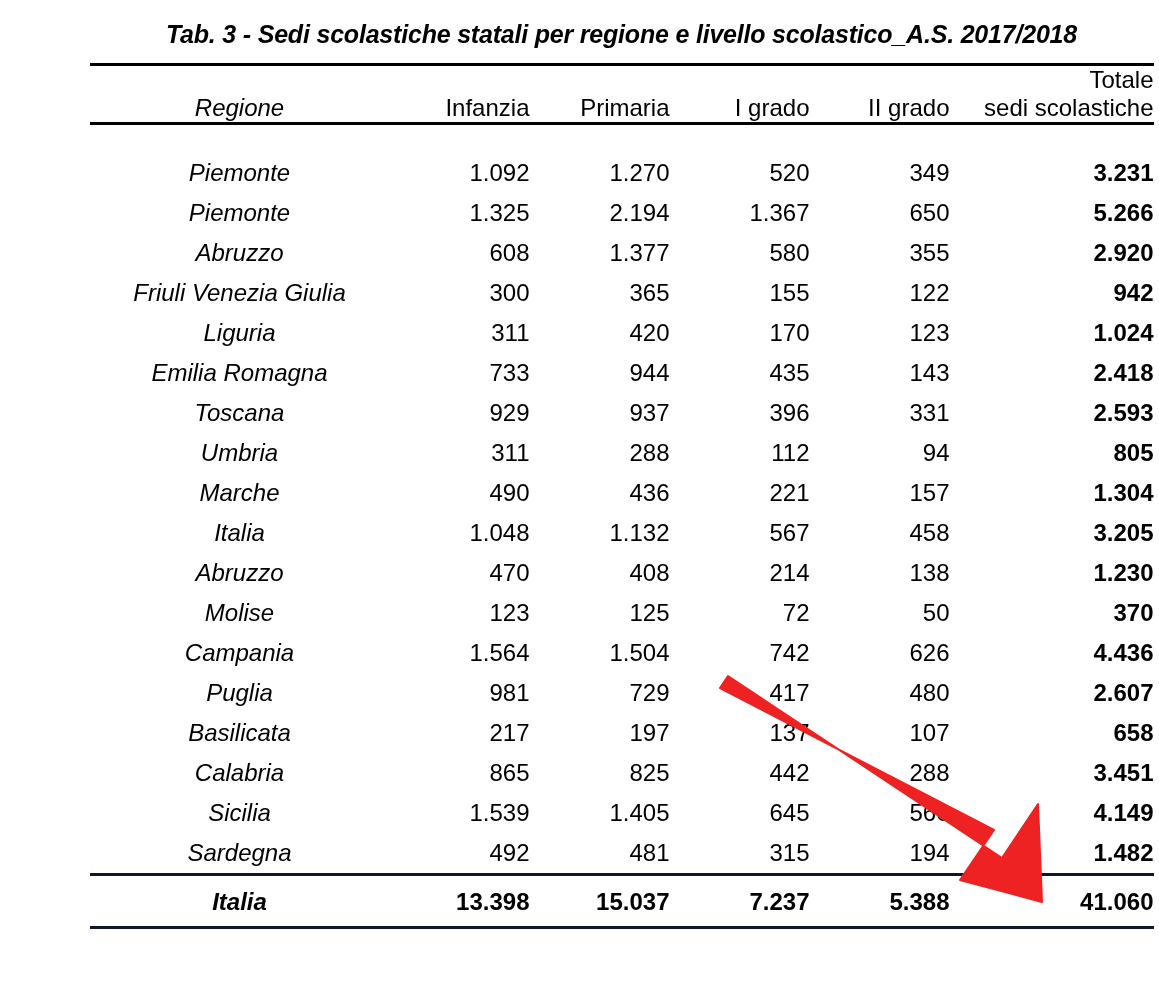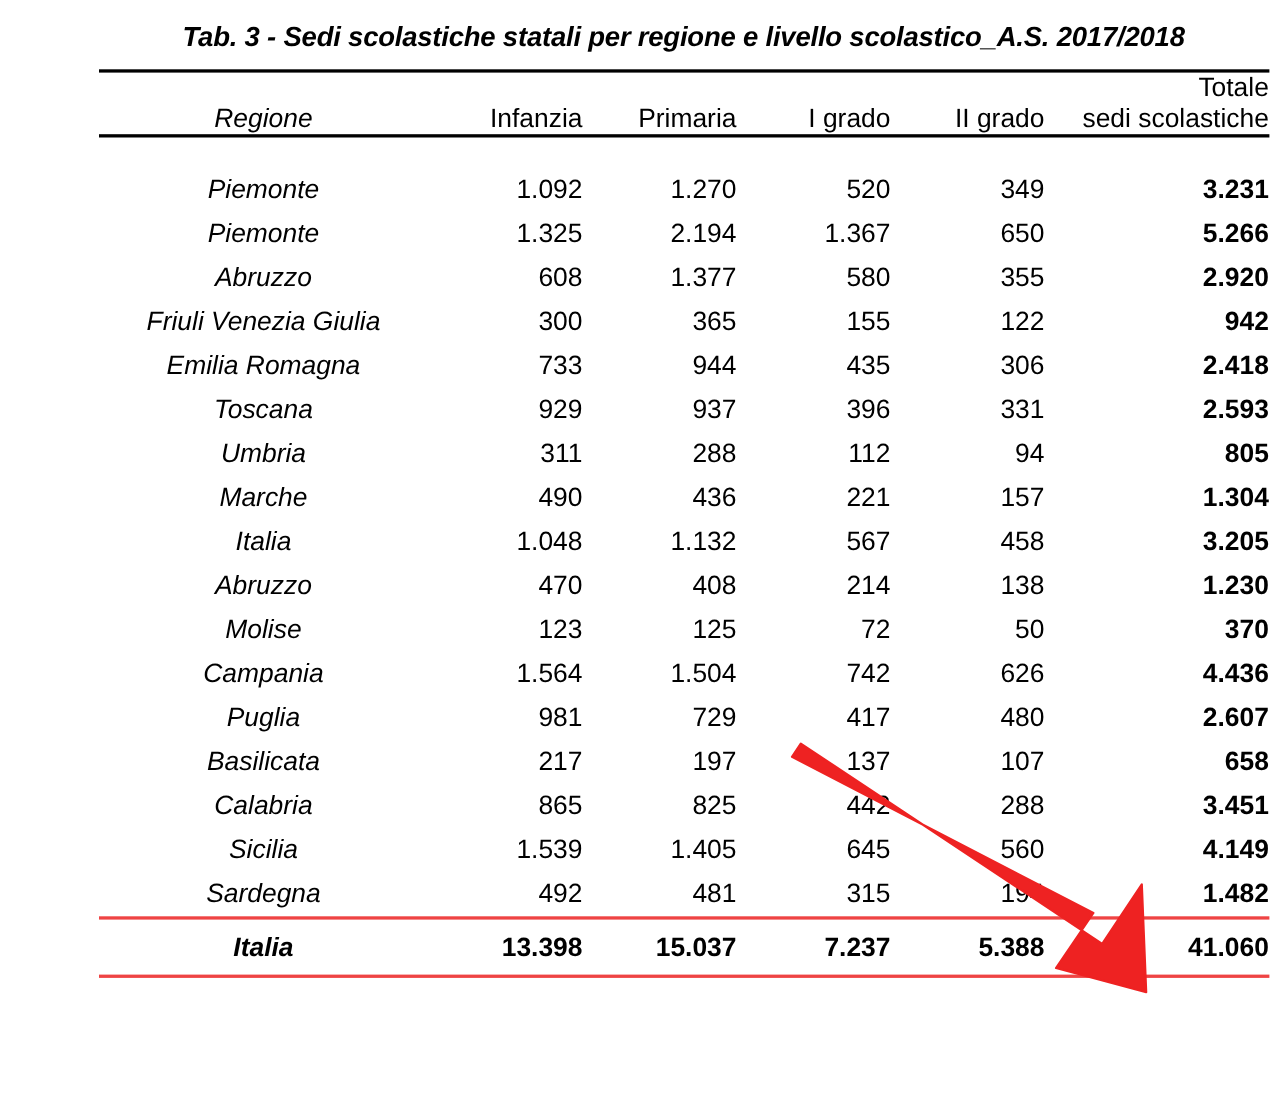--- a/index.html
+++ b/index.html
@@ -49,21 +49,21 @@
     padding-bottom: 10px;
     padding-top: 8px;
   }
   .rule-top {
     border-top: 3px solid #000;
   }
   .rule-bottomhead {
     border-bottom: 3px solid #000;
   }
   .rule-final {
-    border-bottom: 3px solid #ef4444;
+    border-bottom: 3px solid #0f172a;
   }
   th.col-region, td.col-region {
     text-align: center;
     width: 300px;
     padding-left: 18px;
     font-style: italic;
   }
   th.col-num, td.col-num {
     text-align: right;
     width: 140px;
@@ -156,25 +156,33 @@
       </tr>
       <tr>
         <td class="col-region">Friuli Venezia Giulia</td>
         <td class="col-num">300</td>
         <td class="col-num">365</td>
         <td class="col-num">155</td>
         <td class="col-num">122</td>
         <td class="col-total">942</td>
       </tr>
       <tr>
+        <td class="col-region">Liguria</td>
+        <td class="col-num">311</td>
+        <td class="col-num">420</td>
+        <td class="col-num">170</td>
+        <td class="col-num">123</td>
+        <td class="col-total">1.024</td>
+      </tr>
+      <tr>
         <td class="col-region">Emilia Romagna</td>
         <td class="col-num">733</td>
         <td class="col-num">944</td>
         <td class="col-num">435</td>
-        <td class="col-num">306</td>
+        <td class="col-num">143</td>
         <td class="col-total">2.418</td>
       </tr>
       <tr>
         <td class="col-region">Toscana</td>
         <td class="col-num">929</td>
         <td class="col-num">937</td>
         <td class="col-num">396</td>
         <td class="col-num">331</td>
         <td class="col-total">2.593</td>
       </tr>

